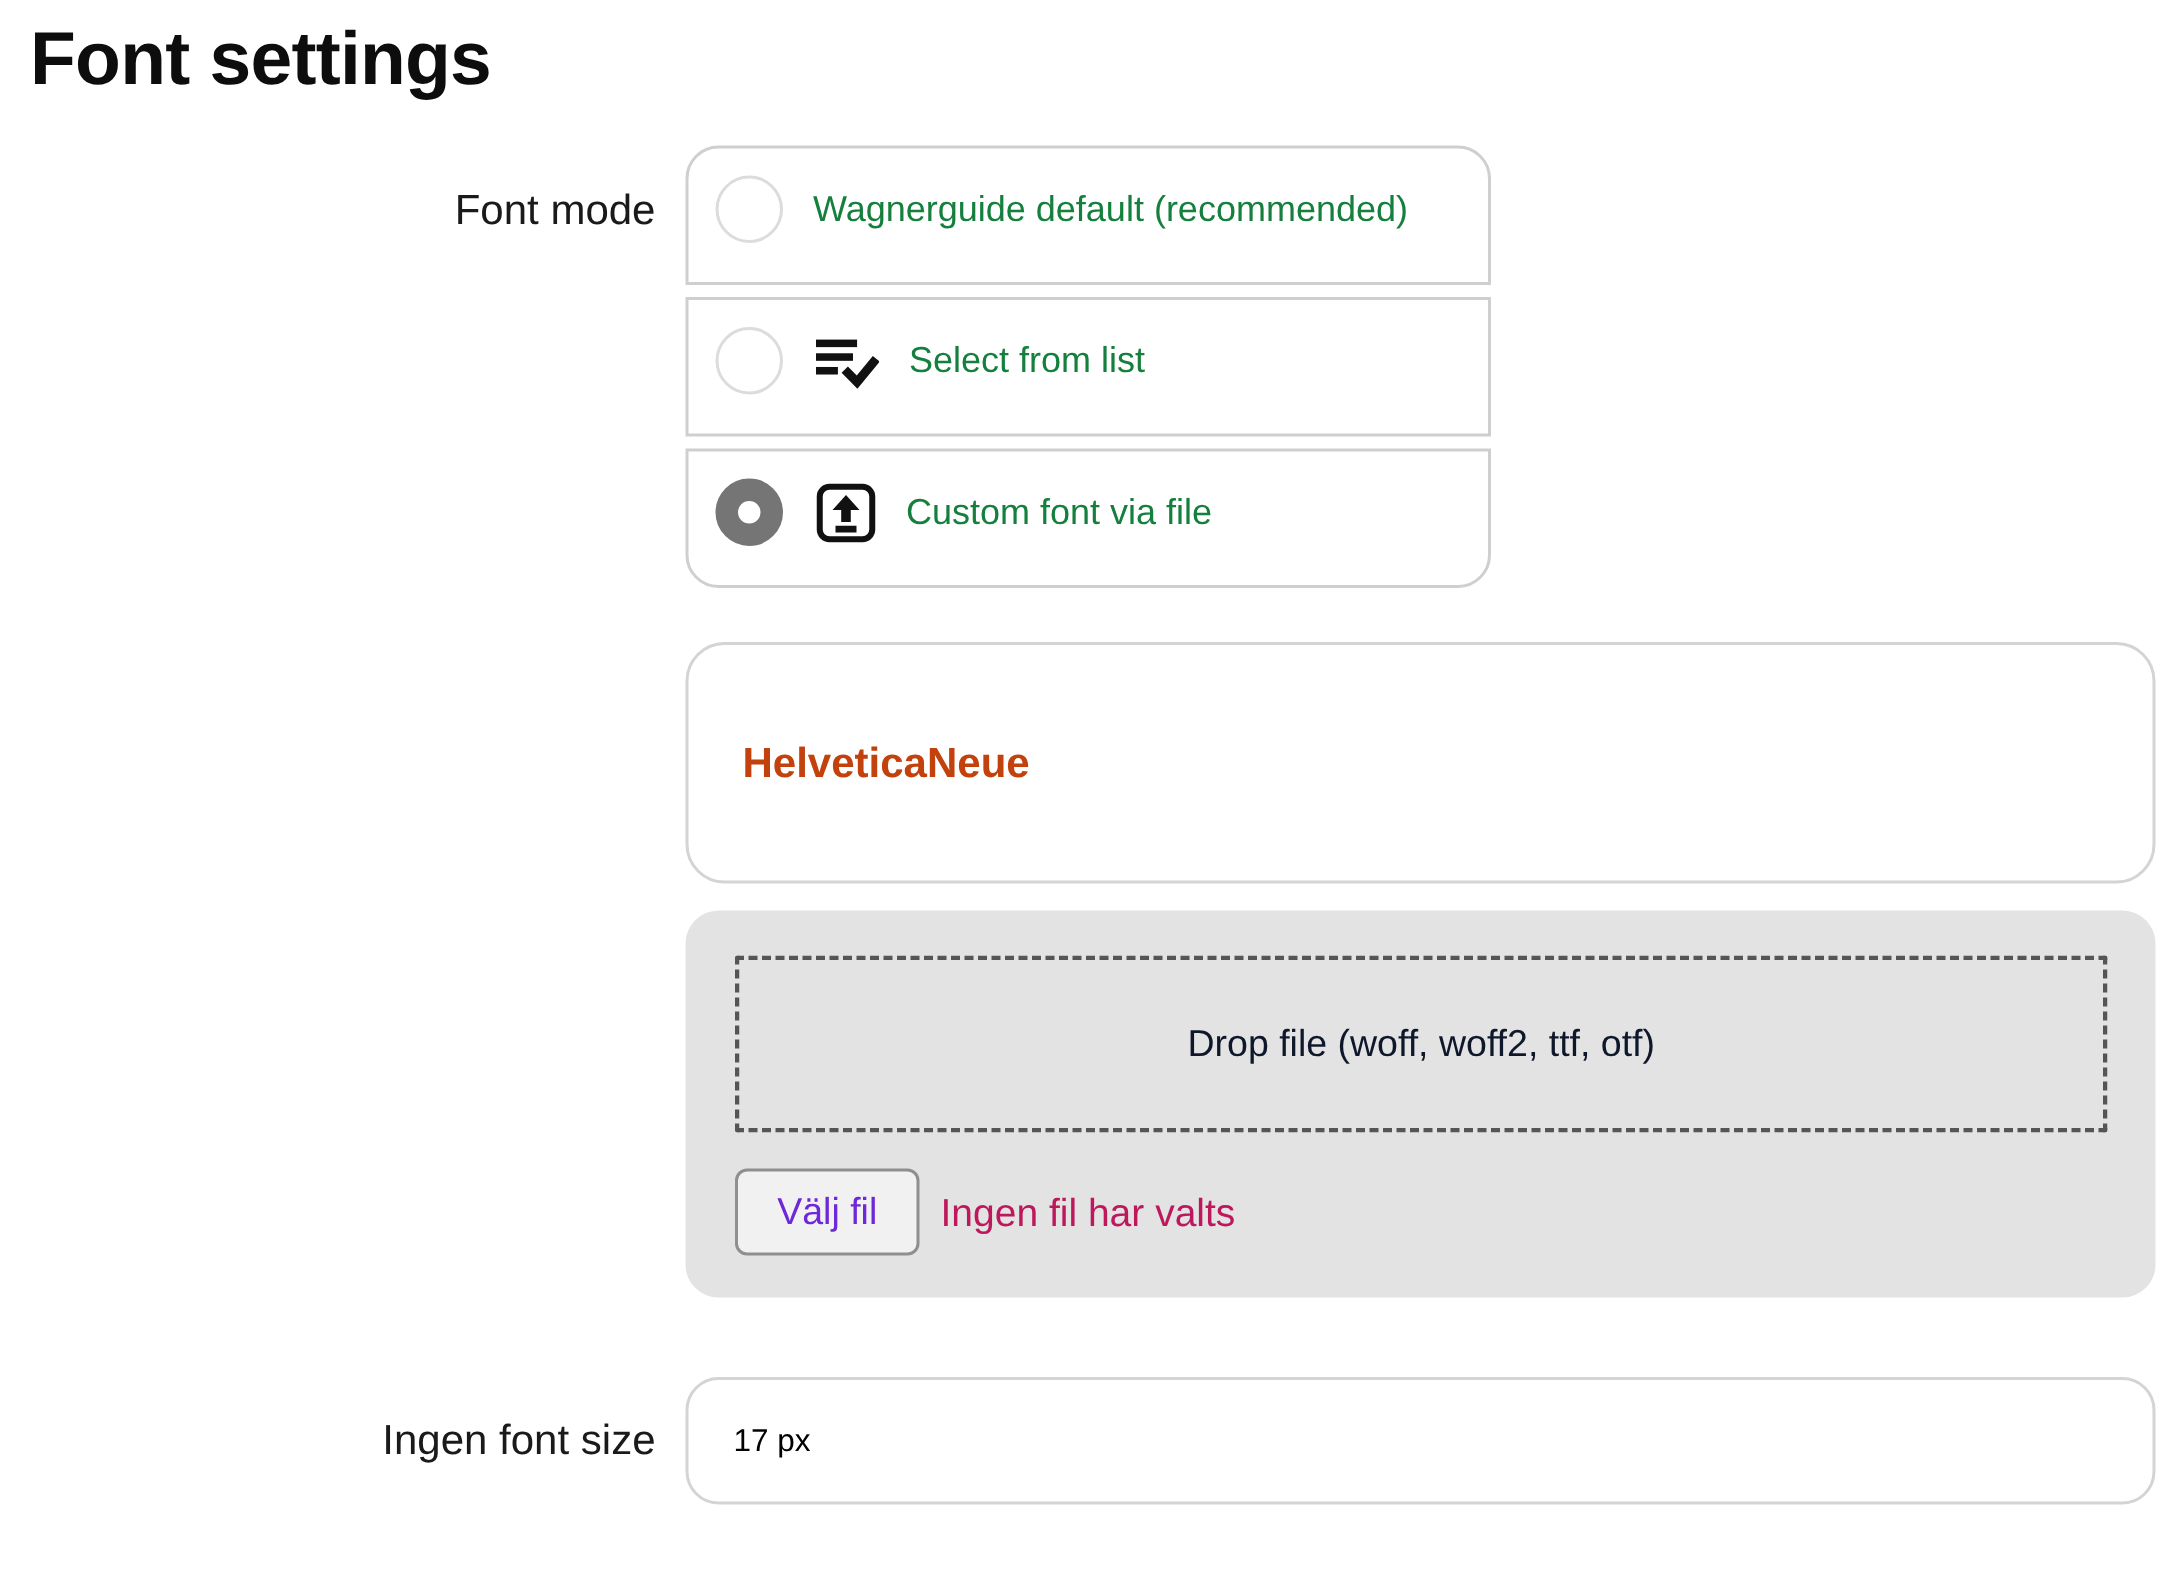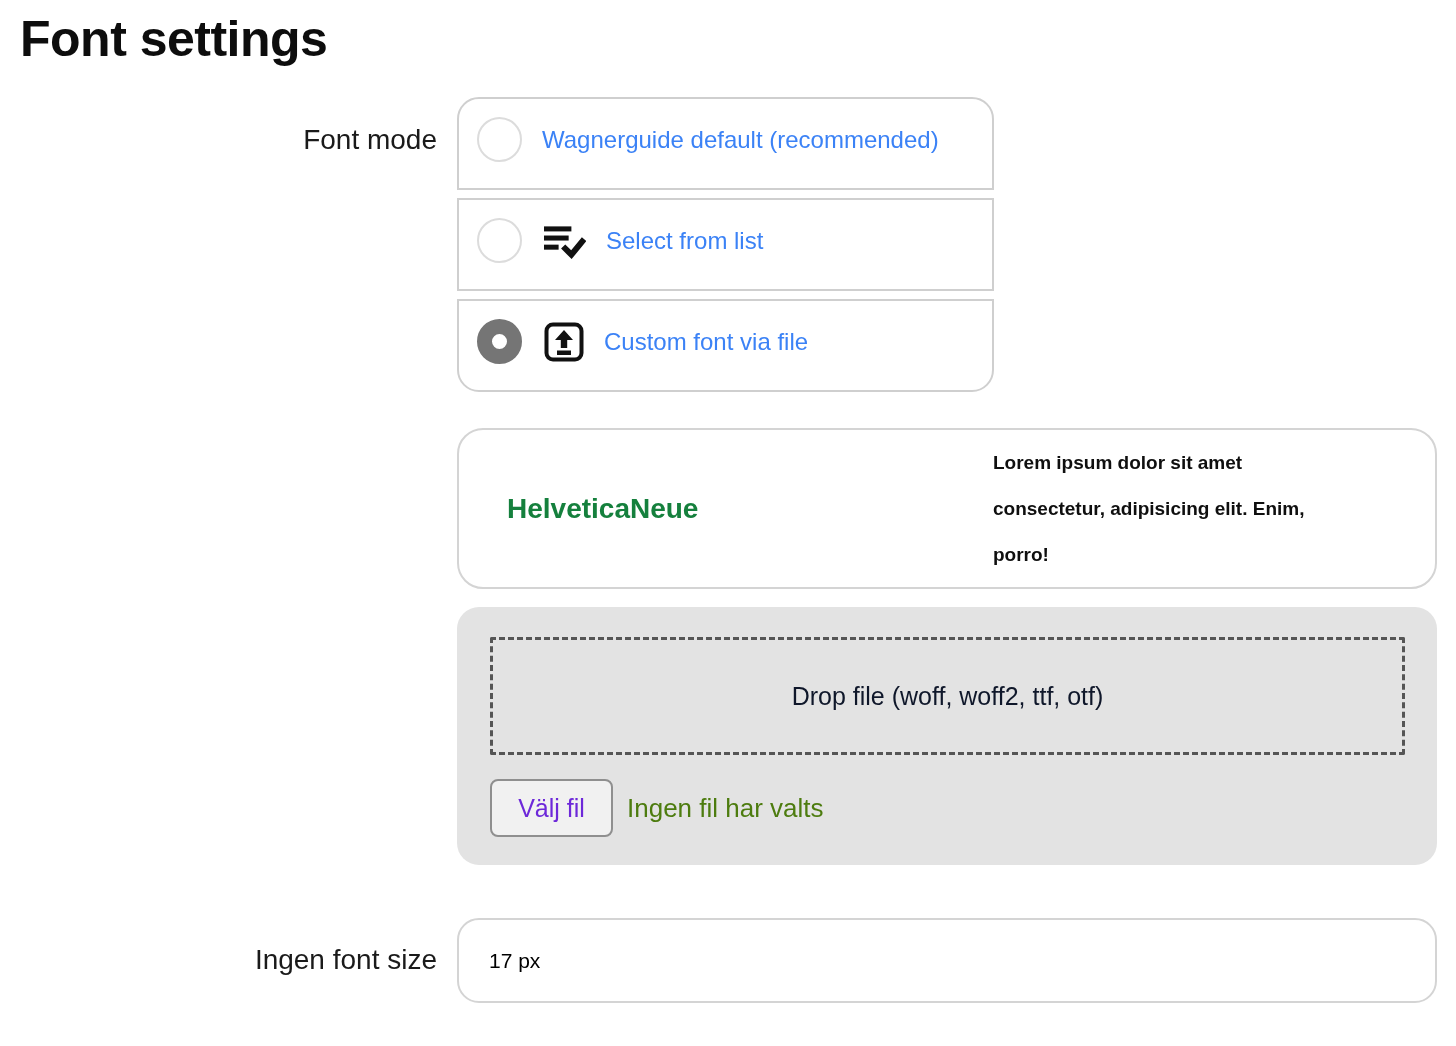--- a/index.html
+++ b/index.html
@@ -35,31 +35,31 @@
   }
   .radio-option.first { border-radius: 22px 22px 0 0; }
   .radio-option.last  { border-radius: 0 0 22px 22px; margin-bottom: 0; }
   .radio-circle {
     width: 45px; height: 45px; border-radius: 50%;
     border: 2px solid #dcdcdc; background: #fff; flex: 0 0 45px;
   }
   .radio-circle.checked { border: 15px solid #757575; }
   .option-icon { margin-left: 22px; display: flex; align-items: center; }
   .option-icon svg { display: block; }
-  .option-text { margin-left: 20px; font-size: 24px; color: #3b82f6; white-space: nowrap; }
+  .option-text { margin-left: 20px; font-size: 24px; color: #15803d; white-space: nowrap; }
   .radio-option.no-icon .option-text { margin-left: 20px; }
 
   
   .font-preview {
     position: absolute; left: 457px; top: 428px; width: 980px; height: 161px;
     background: #fff; border: 2px solid #d4d4d4; border-radius: 26px;
     display: flex; align-items: center;
   }
   .font-preview-name {
-    margin-left: 48px; font-size: 28px; font-weight: 700; color: #15803d;
+    margin-left: 36px; font-size: 28px; font-weight: 700; color: #c2410c;
     letter-spacing: 0;
   }
   .font-preview-sample {
     margin-left: auto; margin-right: 60px; width: 382px;
     font-size: 19px; font-weight: 700; color: #0f0f0f; line-height: 46px;
   }
 
   
   .upload-card {
     position: absolute; left: 457px; top: 607px; width: 980px; height: 258px;
@@ -71,21 +71,21 @@
     font-size: 25px; color: #0f172a;
   }
   .file-input-row { margin-top: 24px; display: flex; align-items: center; }
   .file-button {
     min-width: 123px; height: 58px; padding: 0 20px;
     background: #f1f1f1; border: 2px solid #8f8f8f; border-radius: 8px;
     font-family: "Liberation Sans", sans-serif;
     font-size: 25px; color: #6d28d9; cursor: pointer;
     display: flex; align-items: center; justify-content: center;
   }
-  .file-status { margin-left: 14px; font-size: 26px; color: #4d7c0f; }
+  .file-status { margin-left: 14px; font-size: 26px; color: #be185d; }
 
   
   .size-input {
     position: absolute; left: 457px; top: 918px; width: 980px; height: 85px;
     background: #fff; border: 2px solid #d4d4d4; border-radius: 22px;
     padding: 0 0 0 30px; font-family: "Liberation Sans", sans-serif;
     font-size: 21px; color: #000000; outline: none;
   }
 </style>
 </head>
@@ -127,25 +127,20 @@
         </svg>
       </span>
       <span class="option-text">Custom font via file</span>
     </div>
 
   </div>
 
 
   <div class="font-preview">
     <div class="font-preview-name">HelveticaNeue</div>
-    <div class="font-preview-sample">
-      <div>Lorem ipsum dolor sit amet</div>
-      <div>consectetur, adipisicing elit. Enim,</div>
-      <div>porro!</div>
-    </div>
   </div>
 
   <div class="upload-card">
     <div class="dropzone">
       <span>Drop file (woff, woff2, ttf, otf)</span>
     </div>
     <div class="file-input-row">
       <button class="file-button" type="button">Välj fil</button>
       <span class="file-status">Ingen fil har valts</span>
     </div>

